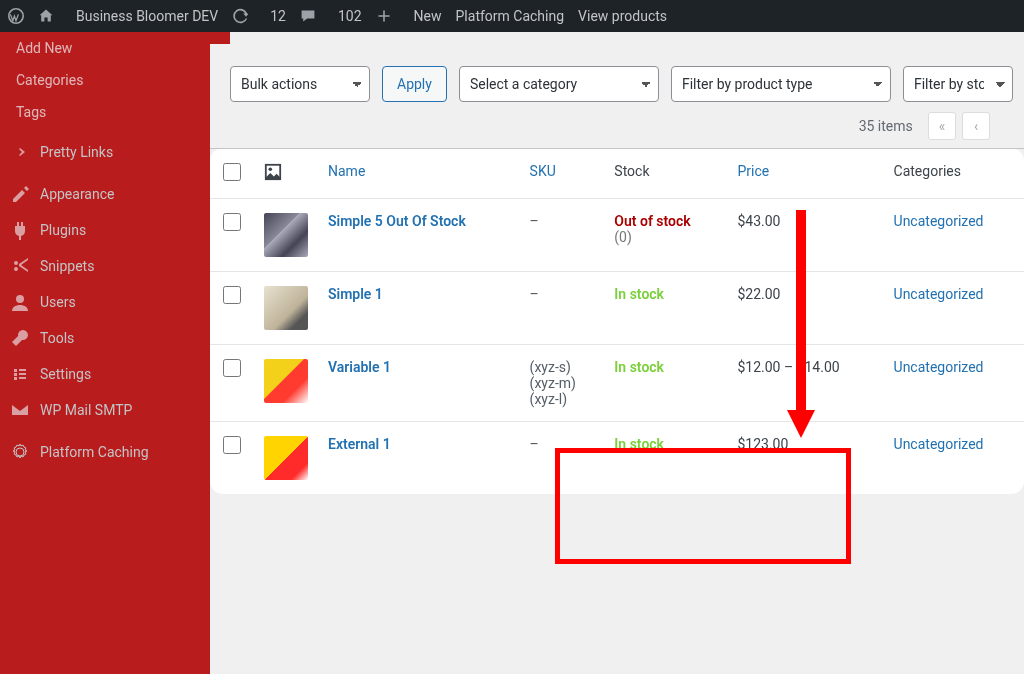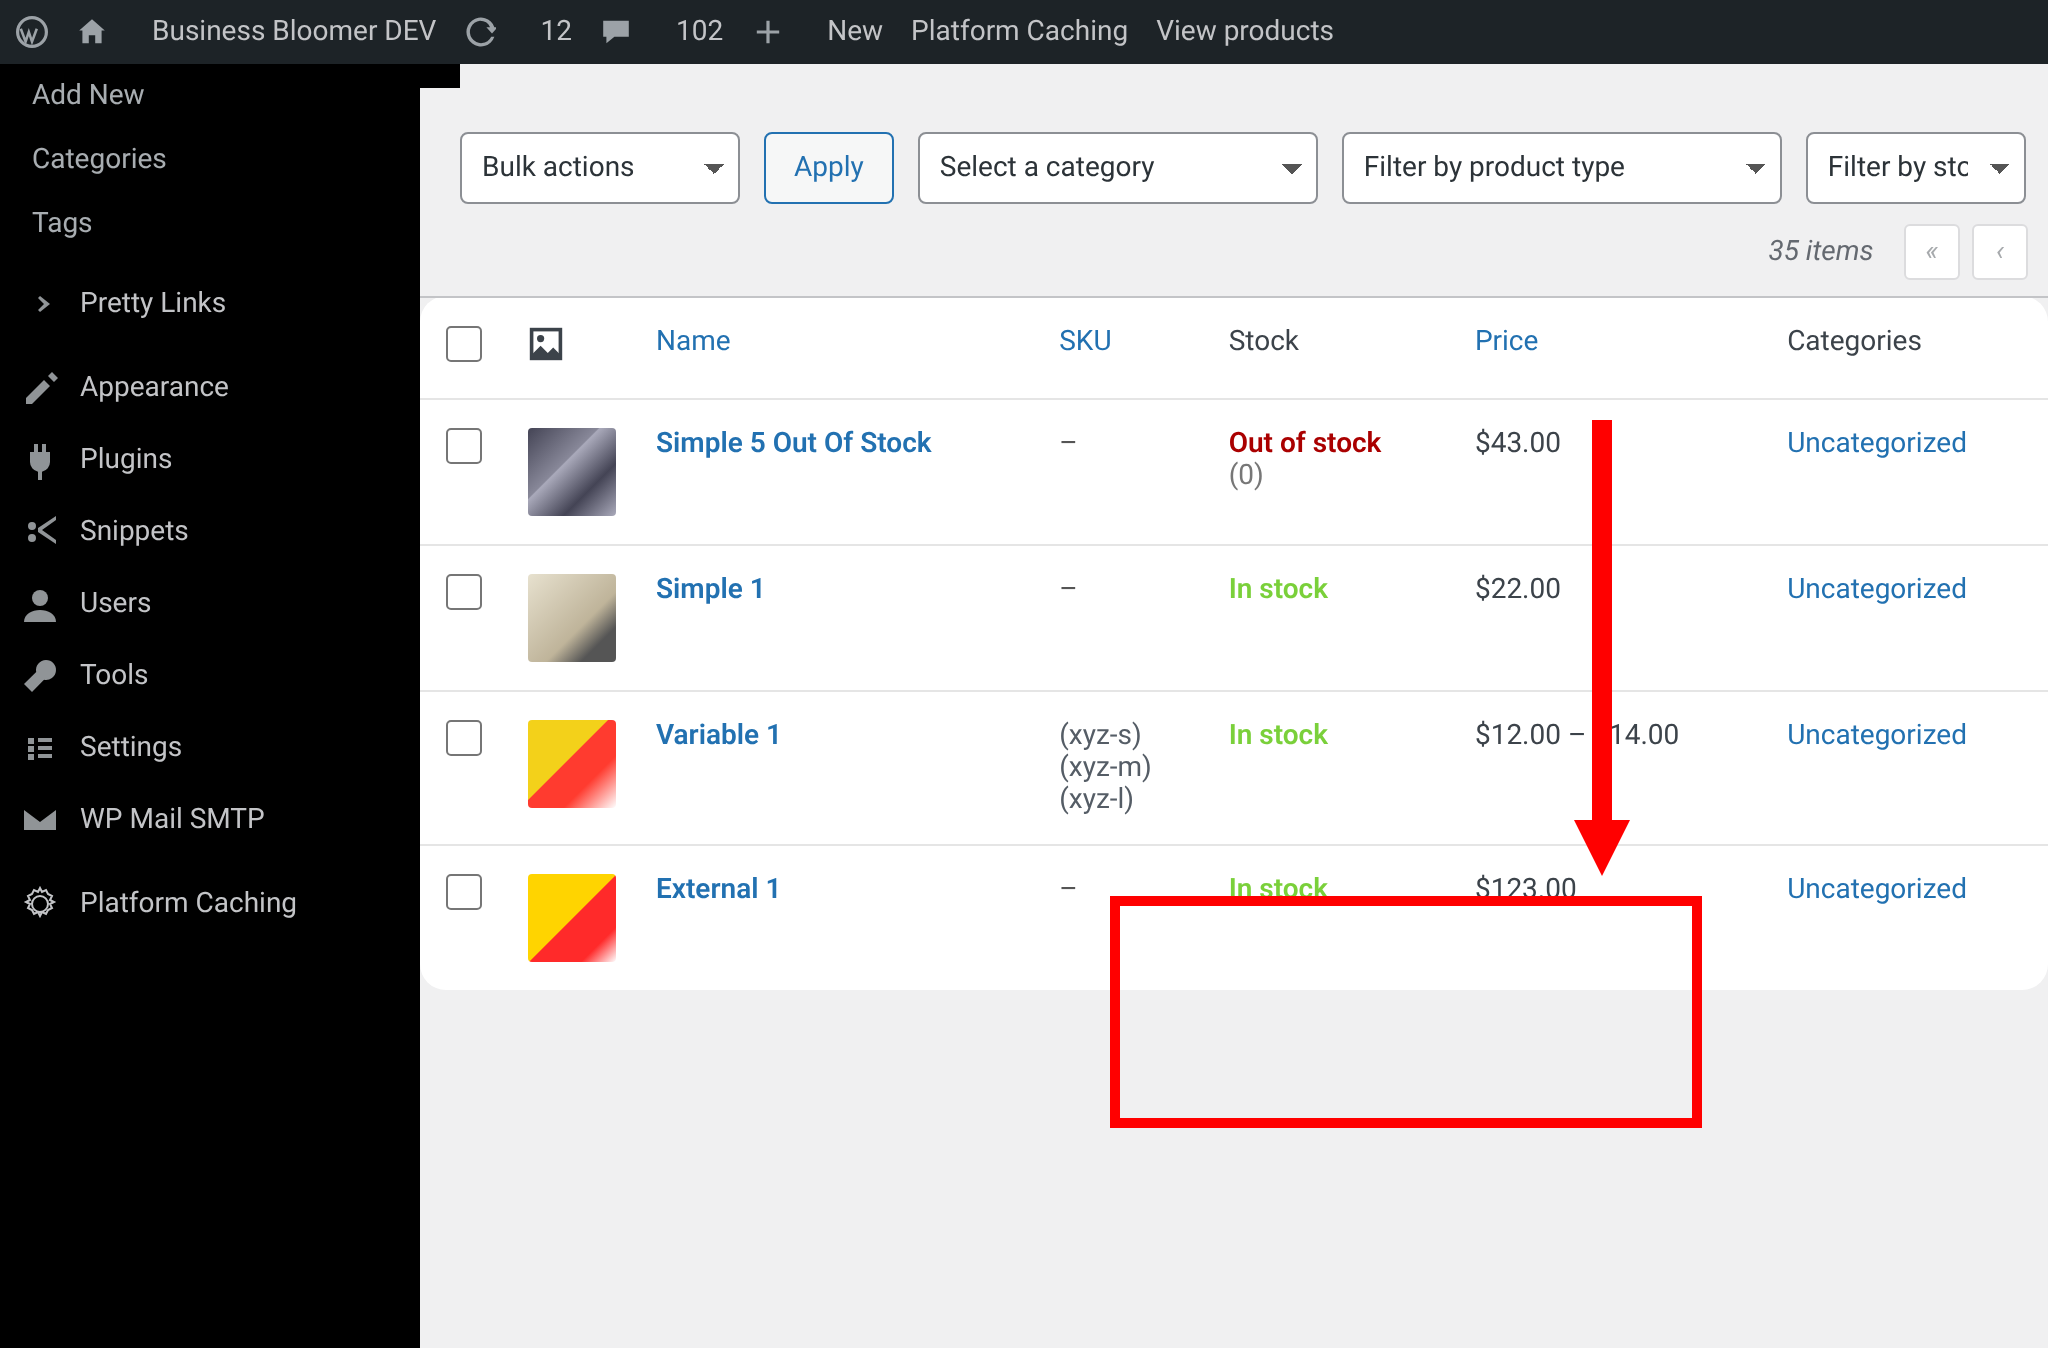--- a/index.html
+++ b/index.html
@@ -5,35 +5,35 @@
 * { margin:0; padding:0; box-sizing:border-box; font-family:-apple-system,BlinkMacSystemFont,"Segoe UI",Roboto,Oxygen-Sans,Ubuntu,sans-serif; font-size:14px; }
 body { background:#f0f0f1; color:#3c434a; width:1024px; height:674px; overflow:hidden; position:relative; }
 
 
 .adminbar { height:32px; background:#1d2327; color:#f0f0f1; display:flex; align-items:center; padding:0 8px; gap:14px; font-size:13px; }
 .adminbar .item { display:flex; align-items:center; gap:22px; color:#c3c4c7; }
 .adminbar svg { width:16px; height:16px; fill:#9ca2a7; }
 .adminbar .count { color:#c3c4c7; }
 
 
-.sidebar { position:absolute; top:32px; left:0; width:230px; height:642px; background:#000000; color:#f0f0f1; }
+.sidebar { position:absolute; top:32px; left:0; width:230px; height:642px; background:#b91c1c; color:#f0f0f1; }
 .sidebar ul { list-style:none; }
 .sidebar li { padding:8px 10px; display:flex; align-items:center; gap:10px; color:#c3c4c7; font-size:14px; }
 .sidebar li.sub { padding-left:16px; font-size:14px; color:rgba(240,246,252,0.7); }
 .sidebar .sep { height:6px; }
 .sidebar .ico { width:20px; height:20px; display:inline-flex; align-items:center; justify-content:center; fill:rgba(240,246,252,0.6); }
 .sidebar .badge { display:inline-flex; align-items:center; justify-content:center; min-width:18px; height:18px; border-radius:9px; background:#d63638; color:#fff; font-size:11px; padding:0 5px; margin-left:4px; }
 
 
 .main { position:absolute; top:44px; left:210px; right:0; height:642px; background:#f0f0f1; overflow:hidden; }
 .filters { padding:22px 20px 10px; display:flex; align-items:center; gap:12px; }
 .filters select, .filters .btn { height:36px; border:1px solid #8c8f94; border-radius:4px; background:#fff; color:#2c3338; padding:0 28px 0 10px; font-size:14px; }
 .filters select { min-width:140px; appearance:none; -webkit-appearance:none; background-image:linear-gradient(45deg,transparent 50%,#555 50%),linear-gradient(135deg,#555 50%,transparent 50%); background-position:right 12px top 15px,right 7px top 15px; background-size:5px 5px; background-repeat:no-repeat; }
 .filters .btn-primary { border:1px solid #2271b1; color:#2271b1; background:#f6f7f7; padding:0 14px; border-radius:4px; }
-.itemcount { padding:0 10px 8px; text-align:right; color:#646970; font-size:13px;font-style:italic; }
+.itemcount { padding:0 34px 8px; text-align:right; color:#646970; font-size:13px; }
 .pager { display:inline-flex; gap:6px; margin-left:12px; }
 .pager .pg { width:28px; height:28px; border:1px solid #dcdcde; background:#fff; display:inline-flex; align-items:center; justify-content:center; color:#a7aaad; border-radius:3px; }
 
 
 .tbl { width:100%; border-collapse:collapse; background:#fff; border-top:1px solid #c3c4c7;border-radius:13px; }
 .tbl th, .tbl td { text-align:left; padding:14px 10px; vertical-align:top; font-size:14px; }
 .tbl th { font-weight:400; }
 .tbl th.sortable { color:#2271b1; }
 .tbl tbody tr { border-top:1px solid #e5e5e5; }
 .tbl td.name a { color:#2271b1; font-weight:600; text-decoration:none; }

